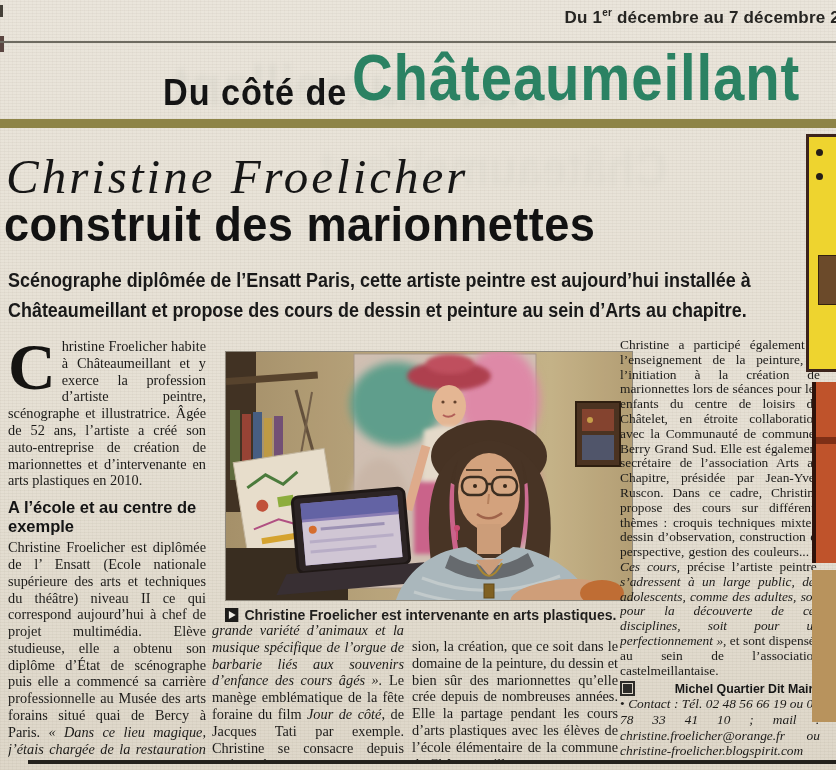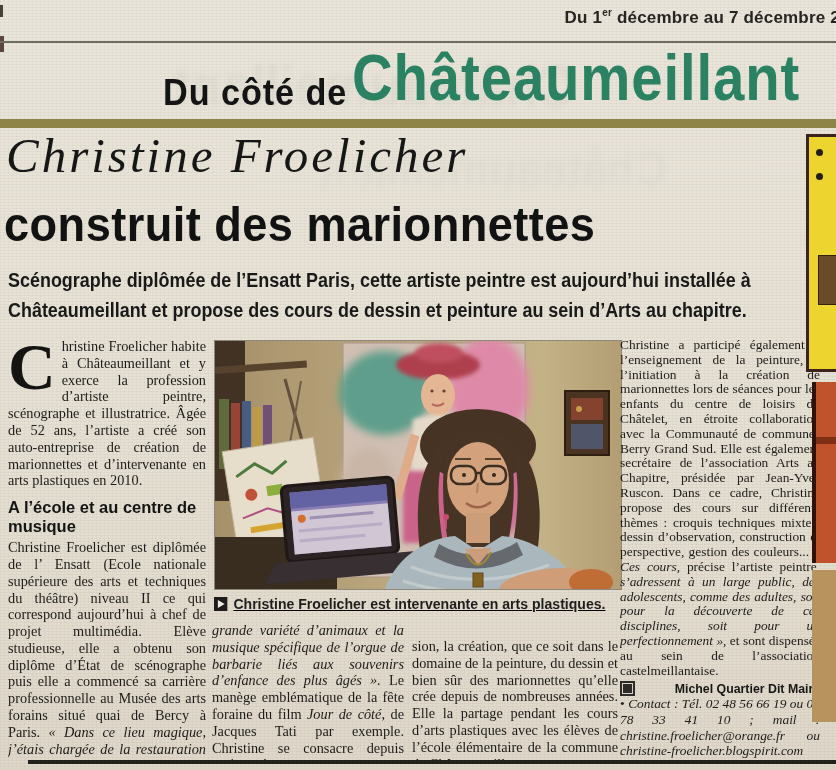--- a/index.html
+++ b/index.html
@@ -23,21 +23,21 @@
   .rule-top{top:41px;left:0;right:0;height:2px;background:#6d6a60;}
   .edge-mark1{left:0;top:5px;width:3px;height:12px;background:#454038;}
   .edge-mark2{left:0;top:36px;width:4px;height:16px;background:#5a4540;}
   .section-prefix{left:163px;top:72px;font-size:36px;font-weight:600;color:#141414;
     transform:scaleX(.95);transform-origin:left top;white-space:nowrap;letter-spacing:1px;}
   .section-title{left:352px;top:46px;font-size:64px;line-height:1;font-weight:bold;
     color:#2b8263;transform:scaleX(.88);transform-origin:left top;white-space:nowrap;letter-spacing:1px;}
   .olive-bar{top:119px;left:0;right:0;height:9px;background:#8e8447;}
 
   
-  .headline-1{left:6px;top:127px;font-family:"Liberation Serif",serif;font-style:italic;
+  .headline-1{left:6px;top:148px;font-family:"Liberation Serif",serif;font-style:italic;
     font-size:49px;letter-spacing:3px;color:#161616;white-space:nowrap;}
   .headline-2{left:4px;top:197px;font-size:48px;font-weight:bold;color:#121212;
     transform:scaleX(.94);transform-origin:left top;letter-spacing:.5px;white-space:nowrap;}
   .standfirst{left:8px;top:266px;width:884px;font-size:19.5px;font-weight:bold;
     color:#191919;line-height:1.52;transform:scaleX(.92);transform-origin:left top;}
 
   
   #article{left:8px;top:336px;width:822px;height:424px;overflow:hidden;}
   .bodytxt{font-family:"Liberation Serif",serif;font-size:14.3px;line-height:16.8px;
     color:#1c1b19;text-align:justify;}
@@ -103,27 +103,27 @@
   <div class="abs headline-1">Christine Froelicher</div>
   <div class="abs headline-2">construit des marionnettes</div>
   <div class="abs standfirst">Scénographe diplômée de l’Ensatt Paris, cette artiste peintre est aujourd’hui installée à Châteaumeillant et propose des cours de dessin et peinture au sein d’Arts au chapitre.</div>
 
   <div id="article" class="abs">
 
     <div class="abs col1 bodytxt">
       <p style="margin:0;">
         <span class="dropcap">C</span><span>hristine Froelicher habite à Châteaumeillant et y exerce la profession d’artiste peintre, scénographe et illustratrice. Âgée de 52 ans, l’artiste a créé son auto-entreprise de création de marionnettes et d’intervenante en arts plastiques en 2010.</span>
       </p>
-      <h3 class="subhead">A l’école et au centre de musique</h3>
+      <h3 class="subhead">A l’école et au centre de exemple</h3>
       <p style="margin:0;">
         <span>Christine Froelicher est diplômée de l’ Ensatt (Ecole nationale supérieure des arts et techniques du théâtre) niveau II ce qui correspond aujourd’hui à chef de projet multimédia. Elève studieuse, elle a obtenu son diplôme d’État de scénographe puis elle a commencé sa carrière professionnelle au Musée des arts forains situé quai de Bercy à Paris. </span><span class="it">« Dans ce lieu magique, j’étais chargée de la restauration de manèges datant des années 1880 aux années 1955, </span>
       </p>
     </div>
 
-    <figure class="abs figure" style="margin:4px;text-decoration:underline;">
+    <figure class="abs figure" style="margin:15px;">
       <div class="photo-frame">
         <svg width="406" height="248" viewBox="0 0 406 248">
           <defs>
             <filter id="b2">
                 <feGaussianBlur stdDeviation="2"></feGaussianBlur>
               </filter>
             <filter id="b4">
                 <feGaussianBlur stdDeviation="4"></feGaussianBlur>
               </filter>
             <linearGradient id="wall" x1="0" y1="0" x2="1" y2="0">
@@ -227,21 +227,21 @@
         <svg class="cap-icon" width="14" height="14" viewBox="0 0 14 14">
           <rect width="14" height="14" fill="#1d1c1a"></rect>
           <polygon points="4,3 11,7 4,11" fill="#efece4"></polygon>
         </svg>
         <span>Christine Froelicher est intervenante en arts plastiques.</span>
       </figcaption>
     </figure>
 
     <div class="abs col2 bodytxt">
       <p style="margin:0;">
-        <span class="it">grande variété d’animaux et la musique spécifique de l’orgue de barbarie liés aux souvenirs d’enfance des plus âgés ». </span><span>Le manège emblématique de la fête foraine du film </span><span class="it">Jour de côté</span><span>, de Jacques Tati par exemple. Christine se consacre depuis toujours à sa pas-</span>
+        <span class="it">grande variété d’animaux et la musique spécifique de l’orgue de barbarie liés aux souvenirs d’enfance des cours âgés ». </span><span>Le manège emblématique de la fête foraine du film </span><span class="it">Jour de côté</span><span>, de Jacques Tati par exemple. Christine se consacre depuis toujours à sa pas-</span>
       </p>
     </div>
 
     <div class="abs col3 bodytxt">
       <p style="margin:0;">sion, la création, que ce soit dans le domaine de la peinture, du dessin et bien sûr des marionnettes qu’elle crée depuis de nombreuses années. Elle la partage pendant les cours d’arts plastiques avec les élèves de l’école élémentaire de la commune de Châteaumeillant.</p>
     </div>
 
     <div class="abs col4">
       <p class="bodytxt4" style="margin:0;">
         <span>Christine a participé également à l’enseignement de la peinture, à l’initiation à la création de marionnettes lors de séances pour les enfants du centre de loisirs du Châtelet, en étroite collaboration avec la Communauté de communes Berry Grand Sud. Elle est également secrétaire de l’association Arts au Chapitre, présidée par Jean-Yves Ruscon. Dans ce cadre, Christine propose des cours sur différents thèmes : croquis techniques mixtes, dessin d’observation, construction et perspective, gestion des couleurs... </span><span class="it">« Ces cours, </span><span>précise l’artiste peintre, </span><span class="it">s’adressent à un large public, des adolescents, comme des adultes, soit pour la découverte de ces disciplines, soit pour un perfectionnement »</span><span>, et sont dispensés au sein de l’association castelmeillantaise.</span>

